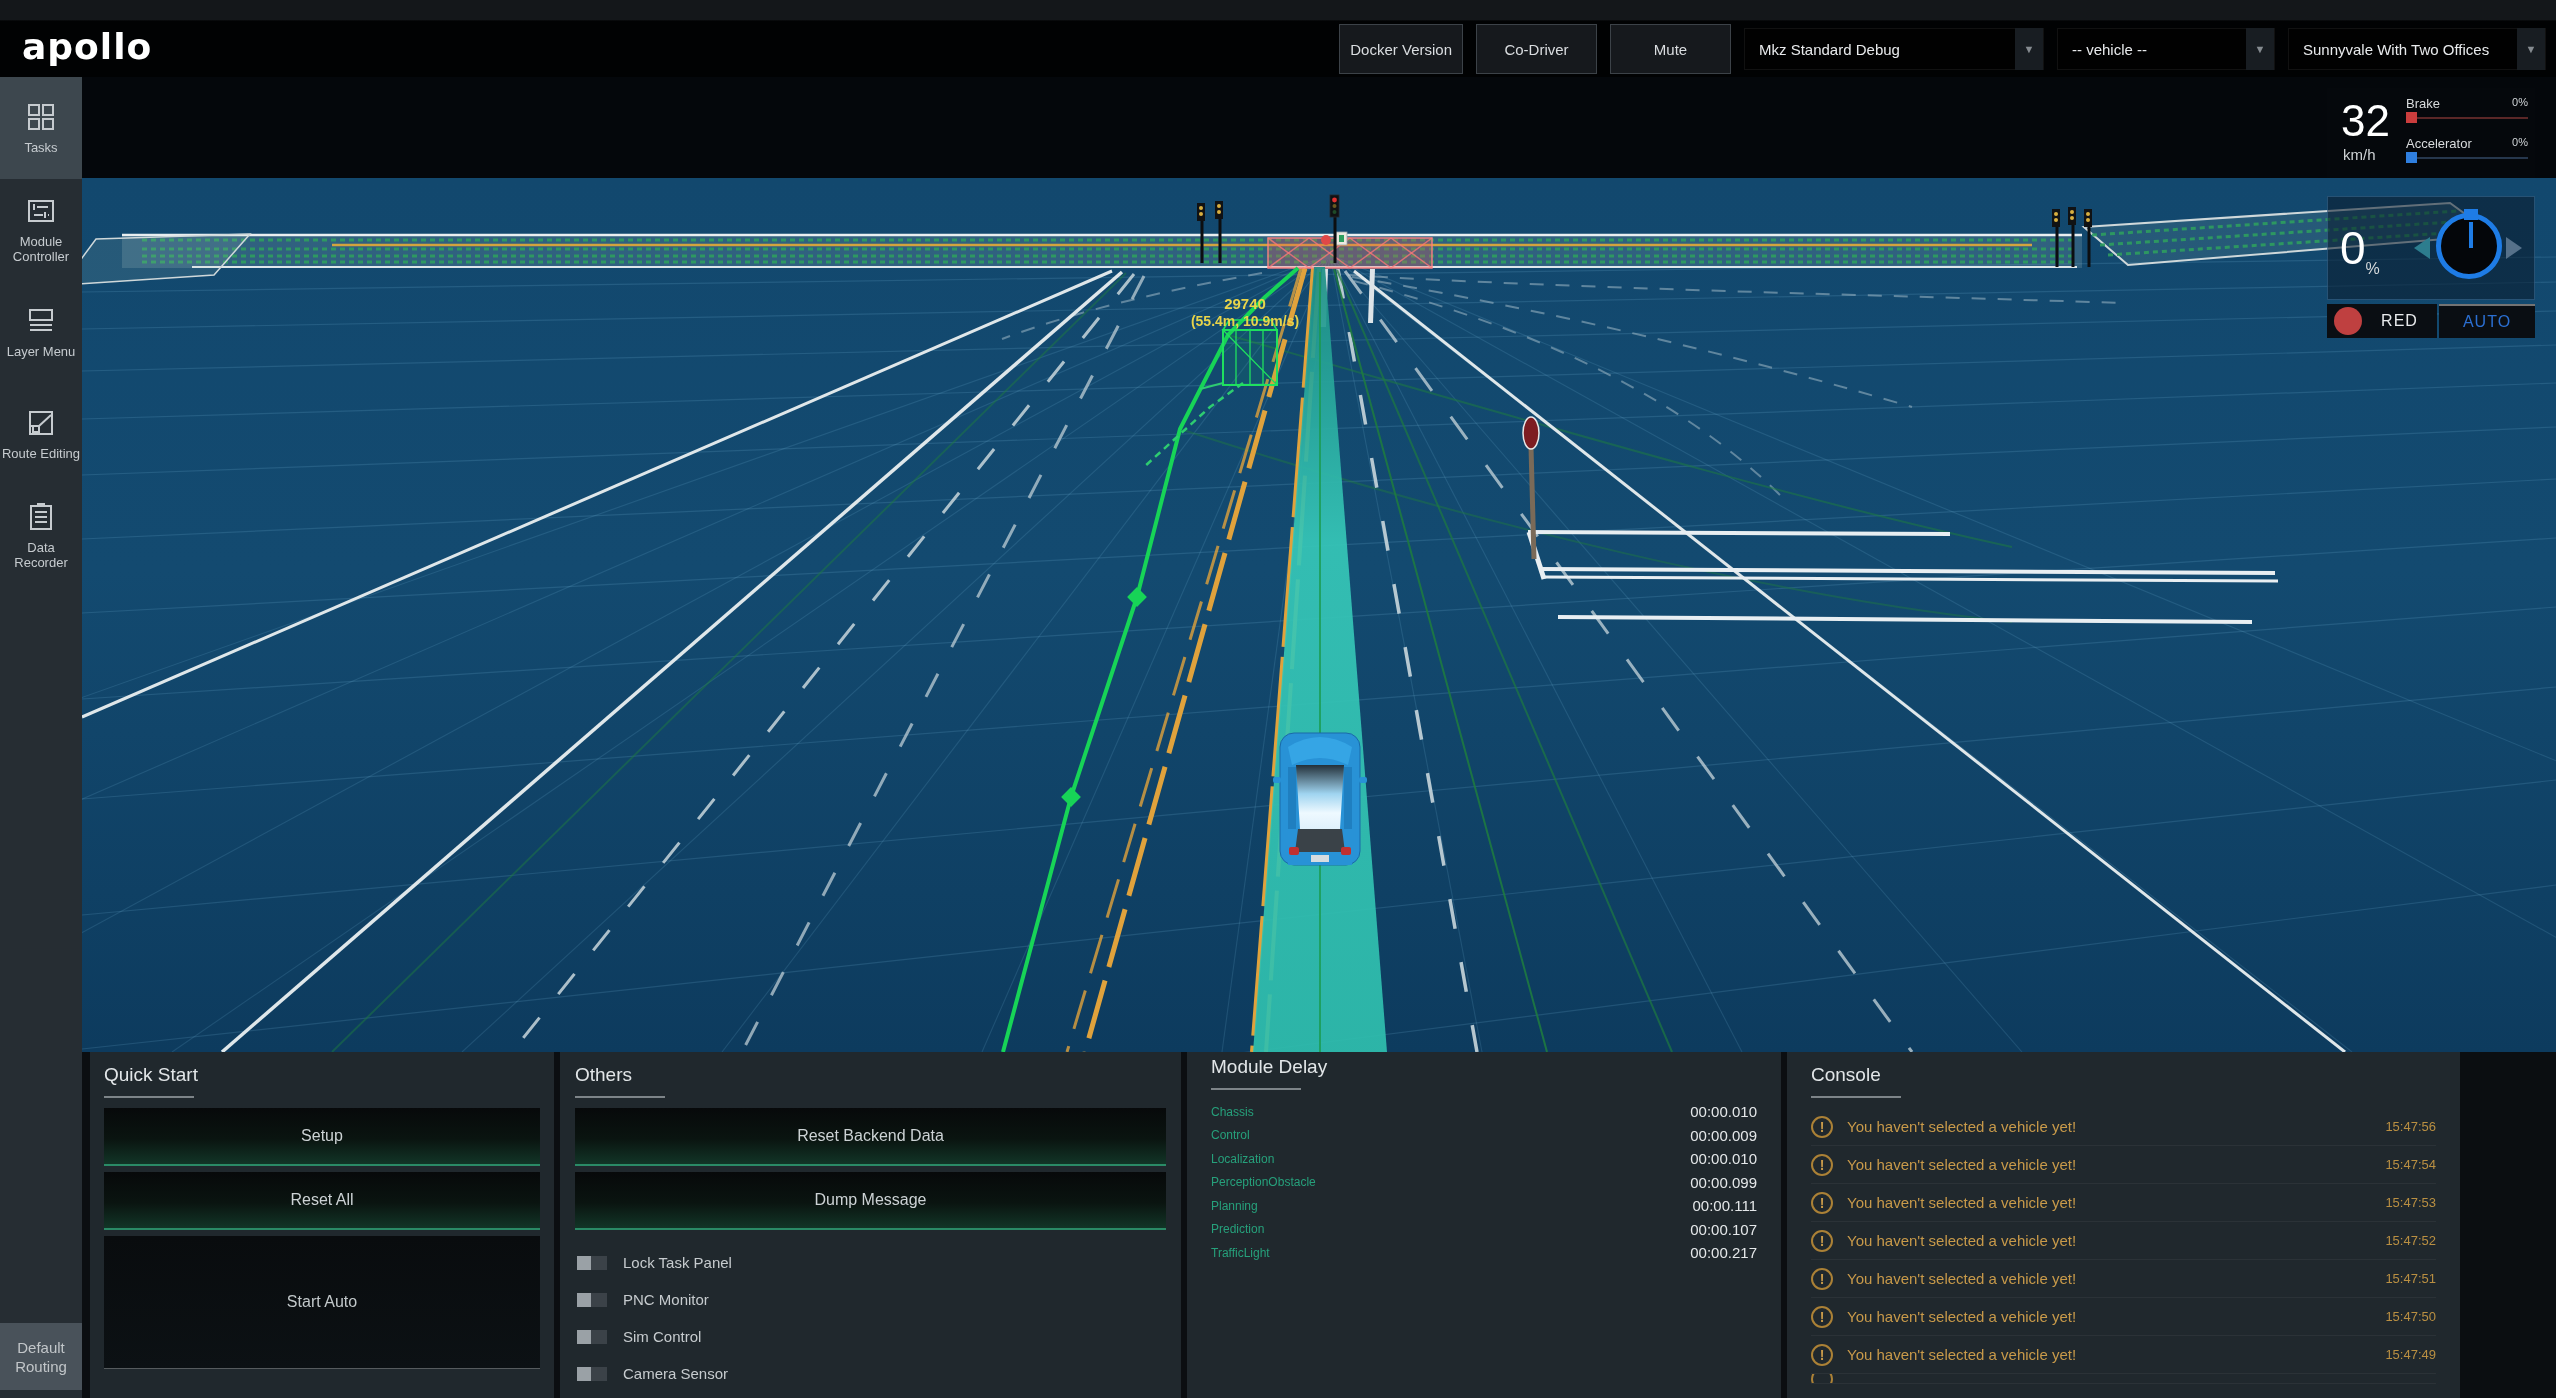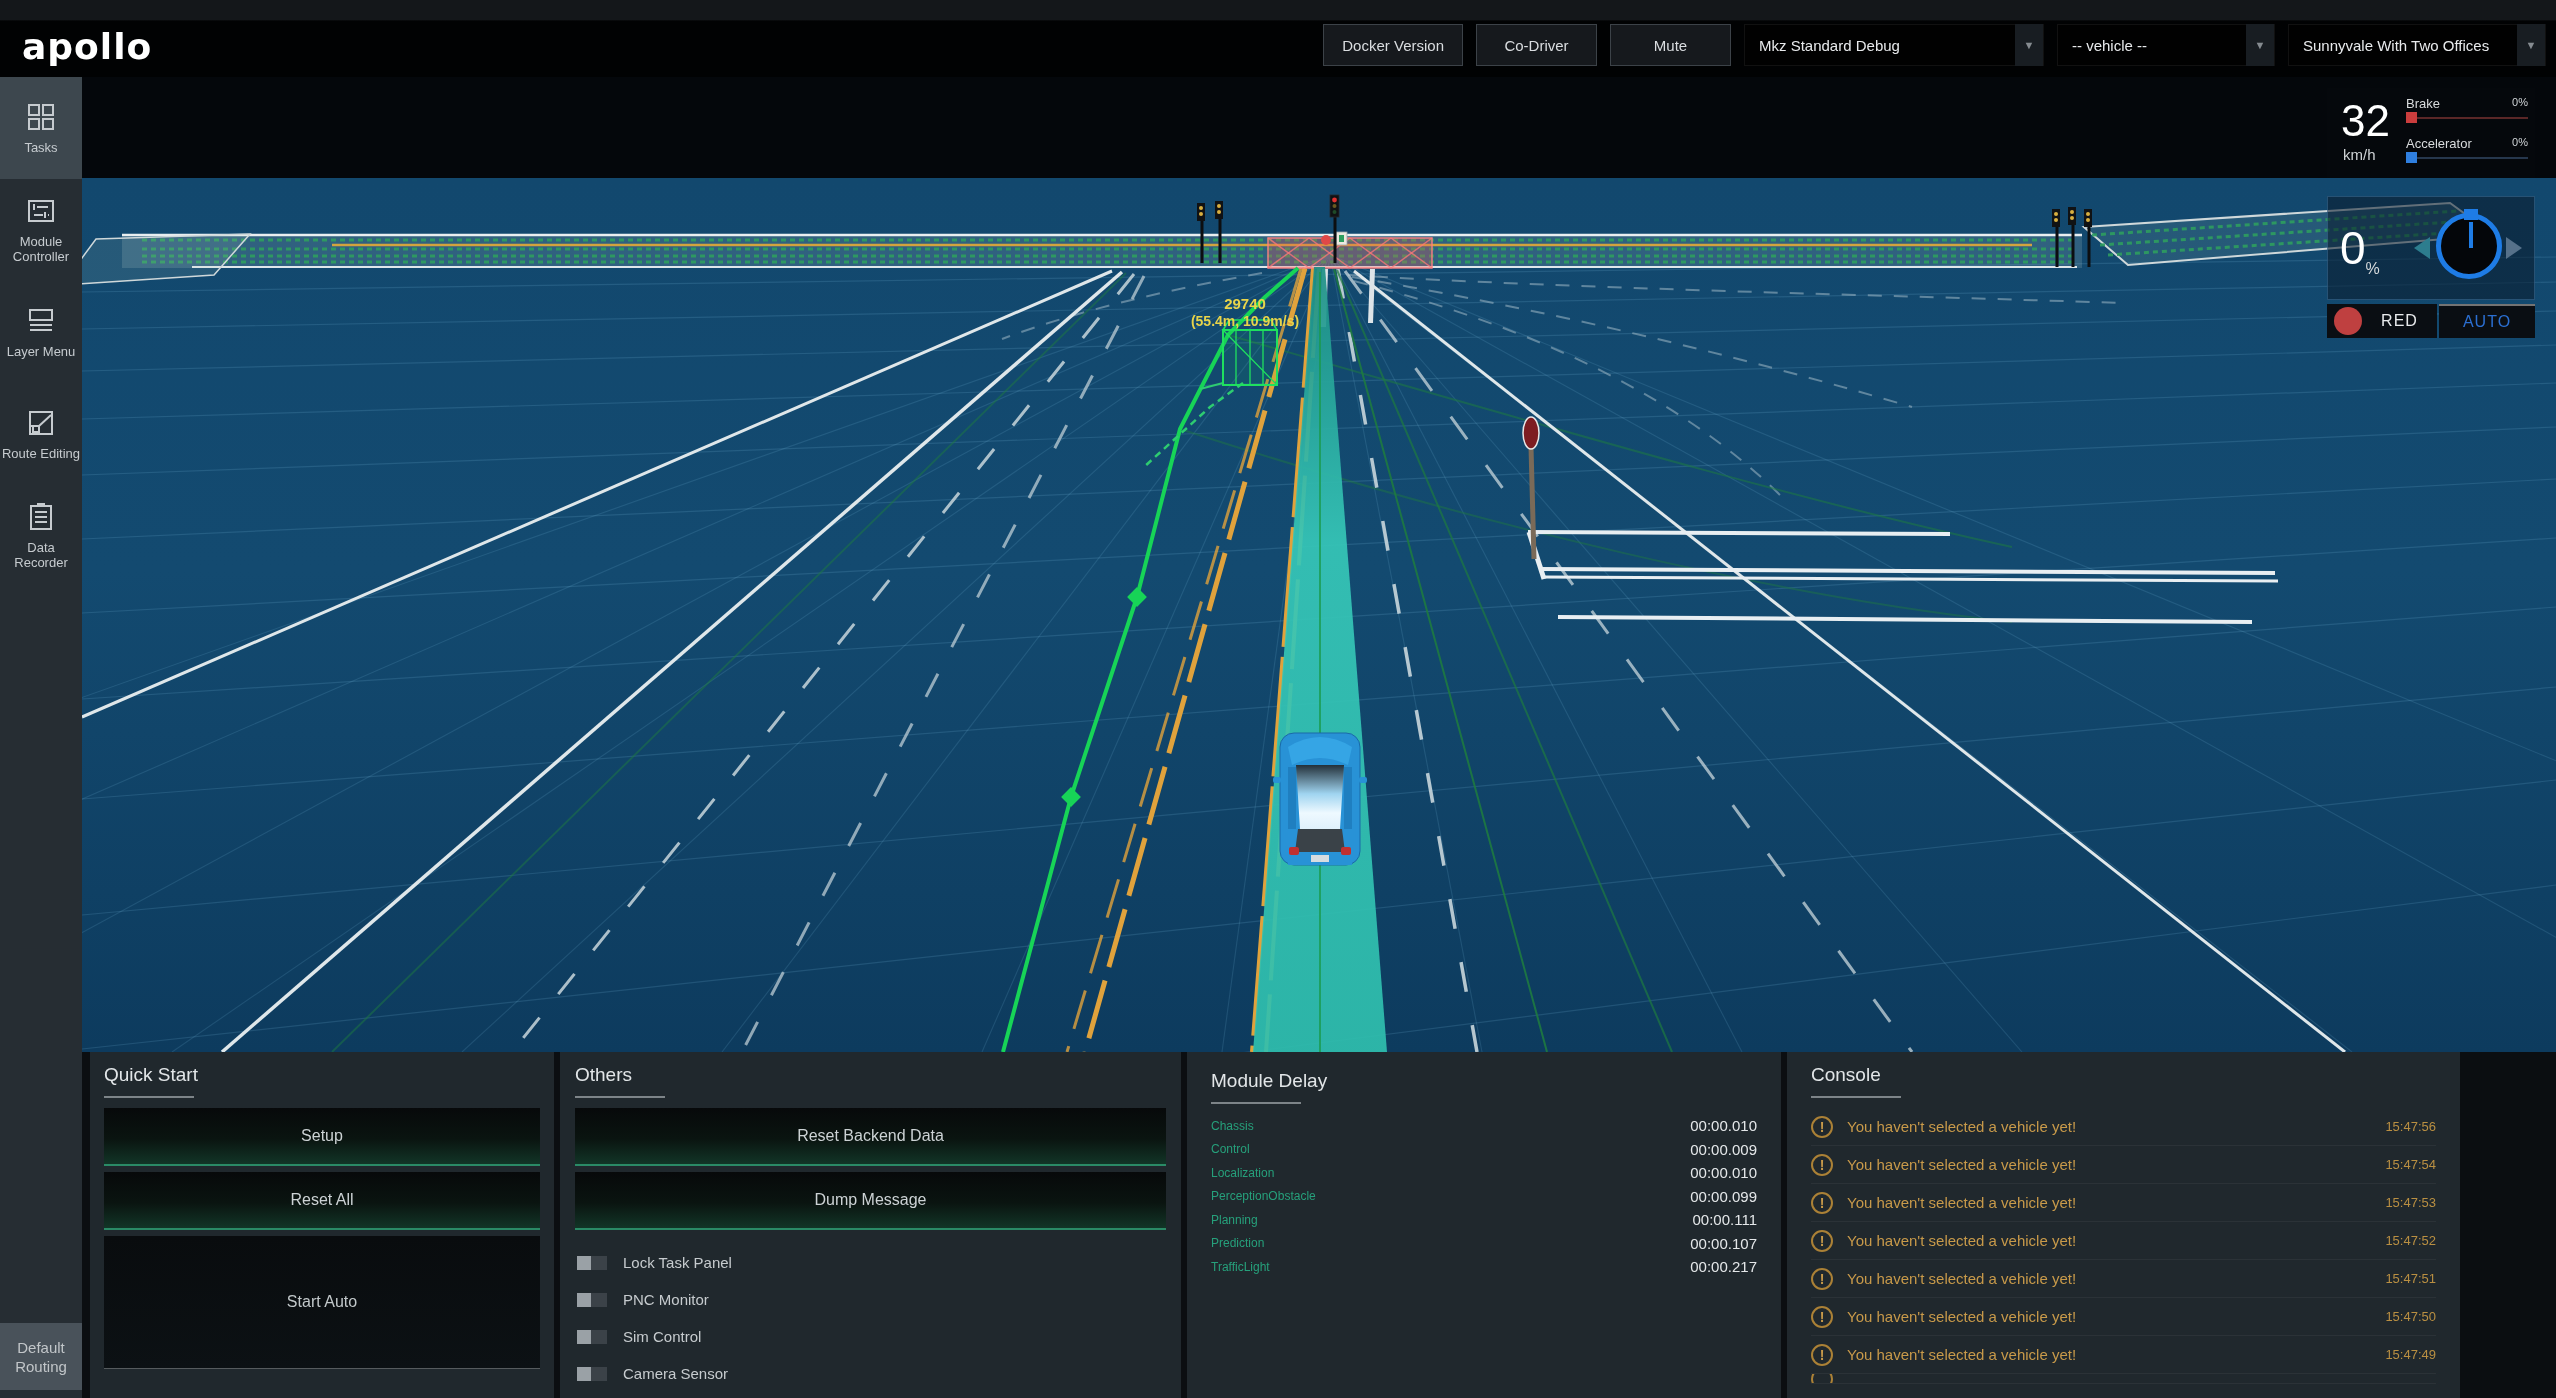--- a/index.html
+++ b/index.html
@@ -6,21 +6,21 @@
   html,body { width:2556px; height:1398px; background:#000; overflow:hidden;
               font-family:"Liberation Sans", sans-serif; }
   #app { position:relative; width:2556px; height:1398px; }
 
   
   .topbar { position:absolute; left:0; top:0; width:2556px; height:77px;
             background:linear-gradient(180deg,#14171a 0%,#14171a 26%,#010203 27%,#010203 100%); z-index:30; }
   .logo { position:absolute; left:22px; top:26px; font-family:"DejaVu Sans", sans-serif;
           font-size:36px; font-weight:bold; color:#fff; letter-spacing:1px; }
   .topbar-right { position:absolute; right:10px; top:24px; display:flex; gap:13px; align-items:center; }
-  .tb-btn { height:42px; min-width:121px; padding:0 18px; background:#16191d; border:1px solid #3c4248;
+  .tb-btn { height:50px; min-width:121px; padding:0 10px; background:#16191d; border:1px solid #3c4248;
             color:#dadde0; font-size:15px; display:flex; align-items:center; justify-content:center; cursor:pointer; }
   .tb-select { height:42px; background:#010101; border:1px solid #111; color:#e8eaec; font-size:15px;
                display:flex; align-items:center; cursor:pointer; }
   .tb-select .val { padding:0 14px; flex:1; white-space:nowrap; }
   .tb-select .arrow { width:28px; height:42px; display:flex; align-items:center; justify-content:center;
                       background:#181d22; color:#858b90; font-size:11px; }
   .w-mkz { width:300px; } .w-veh { width:218px; } .w-map { width:258px; }
 
   
   .sidebar { position:absolute; left:0; top:77px; width:82px; height:1321px; background:#262d33; z-index:25; }
@@ -71,21 +71,21 @@
   .sig-right { flex:1; background:#0a0e13; border-top:2px solid #737373; display:flex;
                align-items:center; justify-content:center; color:#2b6fd2; font-size:16px;
                letter-spacing:1px; cursor:pointer; }
 
   
   .monitor { position:absolute; left:82px; top:1052px; width:2474px; height:346px; background:#0b0e11;
              display:flex; gap:6px; padding-left:8px; z-index:25; }
   .panel { background:#20282d; height:346px; overflow:hidden; position:relative; }
   .p-qs { width:464px; padding:10px 14px; }
   .p-ot { width:621px; padding:10px 15px; }
-  .p-md { width:594px; padding:16px 24px; }
+  .p-md { width:594px; padding:2px 24px; }
   .p-cs { width:673px; padding:10px 24px; }
   .p-title { color:#e2e6e8; font-size:19px; padding-top:2px; }
   .p-underline { width:90px; height:0; border-bottom:2px solid #7d8488; margin:10px 0 10px 0; }
 
   .btn-green { width:100%; height:58px; margin-bottom:6px; display:flex; align-items:center; justify-content:center;
                color:#ccd2d4; font-size:16px; cursor:pointer;
                background:linear-gradient(180deg,#07090a 0%,#0a1410 55%,#123527 100%);
                border:none; border-bottom:2px solid #2a8a66; }
   .btn-dark { width:100%; height:133px; display:flex; align-items:center; justify-content:center;
               color:#c2c8ca; font-size:16px; cursor:pointer;

